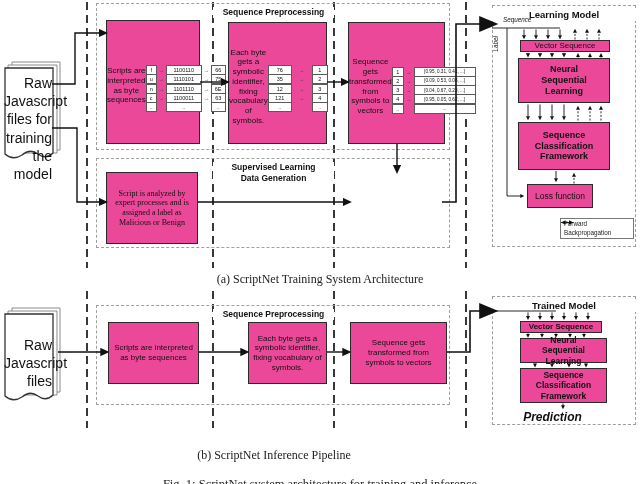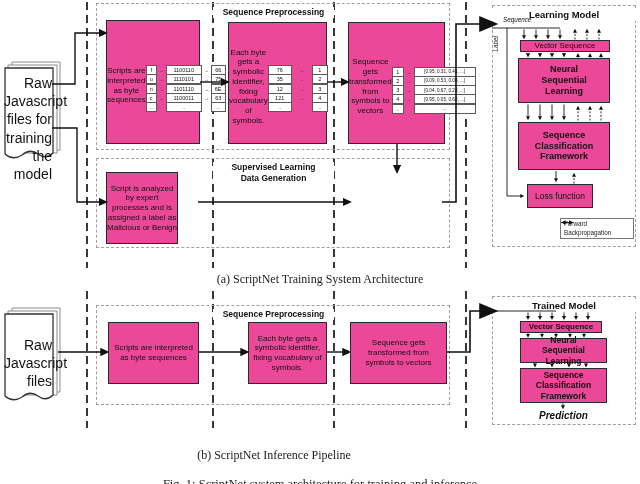--- a/index.html
+++ b/index.html
@@ -159,21 +159,21 @@
         <div class="mc" style="width:62px;font-size:4.6px;">[0.95, 0.05, 0.62, ...]</div>
       </div>
       <div class="mtr">
         <div class="mc" style="width:12px;">..</div>
         <div class="ma" style="width:10px;"></div>
         <div class="mc" style="width:62px;font-size:4.6px;">...</div>
       </div>
     </div>
   </div>
 
-  <div class="abs solidbox center" style="left:106px;top:172px;width:72px;height:72px;">
+  <div class="abs solidbox center" style="left:106px;top:172px;width:92px;height:72px;font-family:Liberation Serif, serif;">
     <div class="btext" style="width:84px;">Script is analyzed by expert processes and is assigned a label as Malicious or Benign</div>
   </div>
 
 
   <div class="abs btext ital" style="left:503px;top:16px;width:42px;font-size:6.3px;text-align:left;">Sequence</div>
   <div class="abs btext ital" style="left:481px;top:40px;width:30px;font-size:6.3px;transform:rotate(-90deg);transform-origin:center;">Label</div>
 
   <div class="abs solidbox center" style="left:520px;top:40px;width:90px;height:12px;border-width:1px;">
     <div class="btext" style="font-size:8px;">Vector Sequence</div>
   </div>
@@ -232,21 +232,21 @@
 
   <div class="abs solidbox center" style="left:520px;top:321px;width:82px;height:12px;border-width:1px;">
     <div class="btext bold" style="font-size:8px;">Vector Sequence</div>
   </div>
   <div class="abs solidbox center" style="left:520px;top:338px;width:87px;height:25px;border-width:1px;">
     <div class="btext bold" style="width:70px;font-size:8.5px;">Neural Sequential Learning</div>
   </div>
   <div class="abs solidbox center" style="left:520px;top:368px;width:87px;height:35px;border-width:1px;">
     <div class="btext bold" style="width:70px;font-size:8.5px;">Sequence Classification Framework</div>
   </div>
-  <div class="abs btext bold ital" style="left:520px;top:410px;width:87px;font-size:10px;">Prediction</div>
+  <div class="abs btext bold ital" style="left:509px;top:410px;width:87px;font-size:12px;">Prediction</div>
 
   <div class="abs serif" style="left:0;top:448px;width:548px;">(b) ScriptNet Inference Pipeline</div>
   <div class="abs serif" style="left:0;top:477px;width:640px;font-size:12.5px;">Fig. 1: ScriptNet system architecture for training and inference</div>
 
   <svg width="640" height="484" style="pointer-events:none;">
     <defs>
       <marker id="mkA" markerWidth="7.5" markerHeight="7" refX="0.5" refY="3" orient="auto">
         <path d="M0,0 L6.5,3 L0,6 Z" fill="#111"></path>
       </marker>
       <marker id="mkB" markerWidth="13" markerHeight="10" refX="0.5" refY="5" orient="auto">

